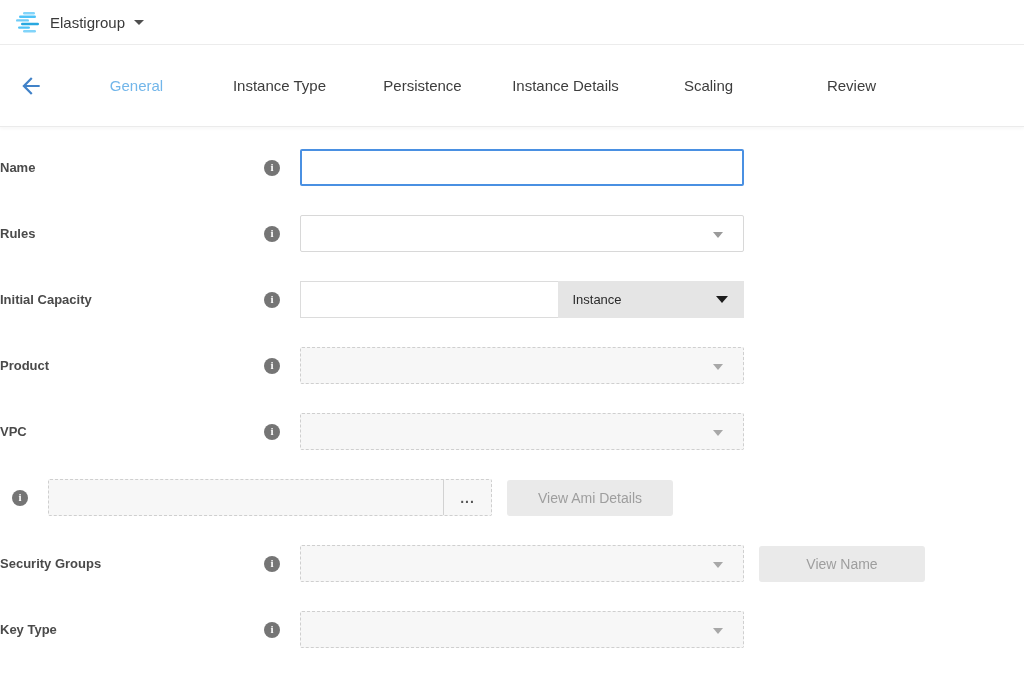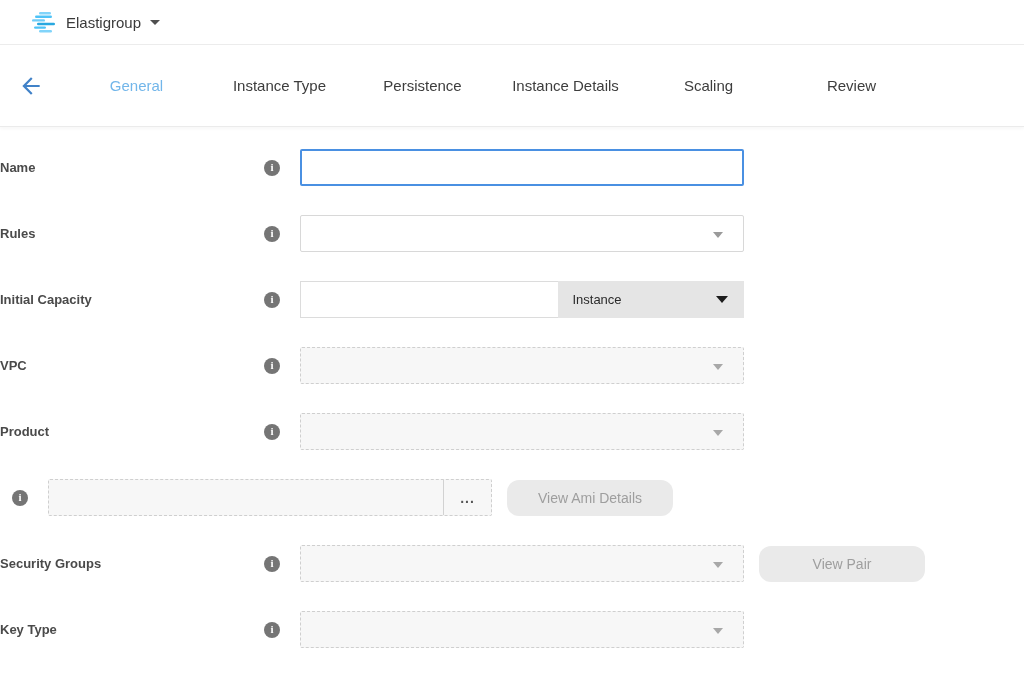--- a/index.html
+++ b/index.html
@@ -7,21 +7,21 @@
   body {
     width:1024px; height:688px;
     font-family:"Liberation Sans", sans-serif;
     position:relative; overflow:hidden;
     color:#3d3d3d;
   }
 
   
   .topbar {
     height:45px; display:flex; align-items:center;
-    padding-left:32px; border-bottom:1px solid #ececec;
+    padding-left:16px; border-bottom:1px solid #ececec;
   }
   .logo { width:24px; height:21px; margin-right:10px; flex:none; }
   .brand { font-size:15px; color:#3a3a3a; }
   .brand-caret {
     margin-left:9px; width:0; height:0;
     border-left:5px solid transparent; border-right:5px solid transparent;
     border-top:5px solid #4f4f4f;
   }
 
   
@@ -109,21 +109,21 @@
   }
   .dots {
     width:48px; border-left:1px solid #d2d2d2;
     display:flex; align-items:center; justify-content:center;
     font-size:14px; font-weight:bold; color:#555;
     letter-spacing:1px; cursor:pointer;
   }
 
   .side-btn {
     margin-left:15px; width:166px; height:36px; flex:none;
-    background:#eaeaea; border-radius:12px;
+    background:#eaeaea; border-radius:3px;
     display:flex; align-items:center; justify-content:center;
     font-size:14px; color:#9e9e9e; cursor:pointer; white-space:nowrap;
   }
 </style>
 </head>
 <body>
 
 <div class="topbar">
   <svg class="logo" viewBox="0 0 24 21">
     <rect x="7" y="0" width="12" height="2.4" rx="1.2" fill="#81d4fa"></rect>
@@ -174,30 +174,30 @@
     <div class="field cap-wrap">
       <input class="cap-input" value="" style="">
       <div class="cap-select">
         <span>Instance</span>
         <span class="caret dark"></span>
       </div>
     </div>
   </div>
 
   <div class="row">
+    <label class="flabel">Product</label>
+    <span class="info"></span>
+    <div class="field select-box disabled">
+      <span class="select-value"></span>
+      <span class="caret dim"></span>
+    </div>
+  </div>
+
+  <div class="row">
     <label class="flabel">VPC</label>
-    <span class="info"></span>
-    <div class="field select-box disabled">
-      <span class="select-value"></span>
-      <span class="caret dim"></span>
-    </div>
-  </div>
-
-  <div class="row">
-    <label class="flabel">Product</label>
     <span class="info"></span>
     <div class="field select-box disabled">
       <span class="select-value"></span>
       <span class="caret dim"></span>
     </div>
   </div>
 
   <div class="row">
     <span class="info"></span>
     <div class="field image-wrap">
@@ -207,21 +207,21 @@
     <div class="side-btn">View Ami Details</div>
   </div>
 
   <div class="row">
     <label class="flabel">Security Groups</label>
     <span class="info"></span>
     <div class="field select-box disabled">
       <span class="select-value"></span>
       <span class="caret dim"></span>
     </div>
-    <div class="side-btn">View Pair</div>
+    <div class="side-btn">View Name</div>
   </div>
 
   <div class="row">
     <label class="flabel">Key Type</label>
     <span class="info"></span>
     <div class="field select-box disabled">
       <span class="select-value"></span>
       <span class="caret dim"></span>
     </div>
   </div>

